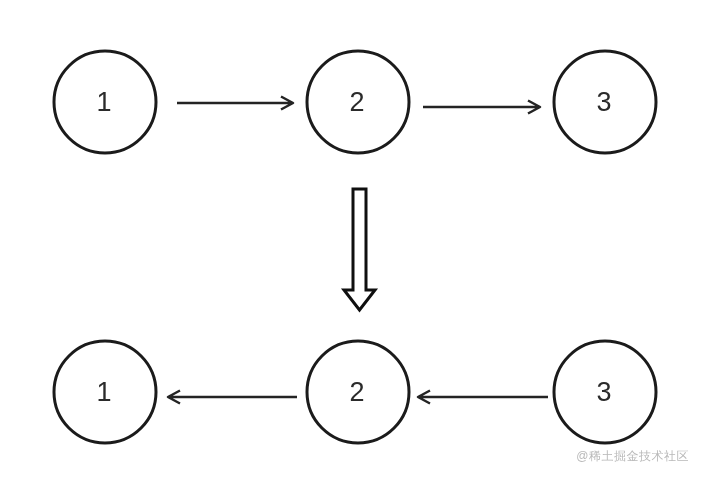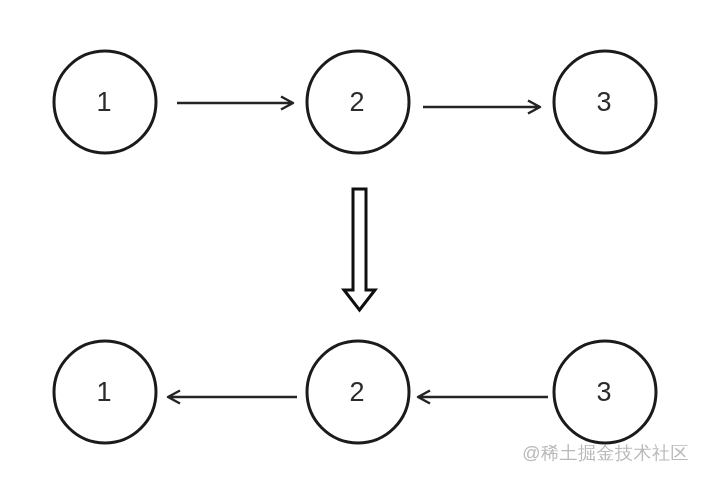--- a/index.html
+++ b/index.html
@@ -40,21 +40,21 @@
   .big-arrow {
     fill: #ffffff;
     stroke: #0f0f0f;
     stroke-width: 3;
     stroke-linejoin: miter;
   }
   .watermark {
     position: absolute;
     right: 17px;
     bottom: 13px;
-    font-size: 18px;
+    font-size: 12px;
     letter-spacing: 0.5px;
     color: #b9b9b9;
     user-select: none;
   }
 </style>
 </head>
 <body>
 
 <div class="canvas">
   <svg class="diagram" width="706" height="478" viewBox="0 0 706 478">

